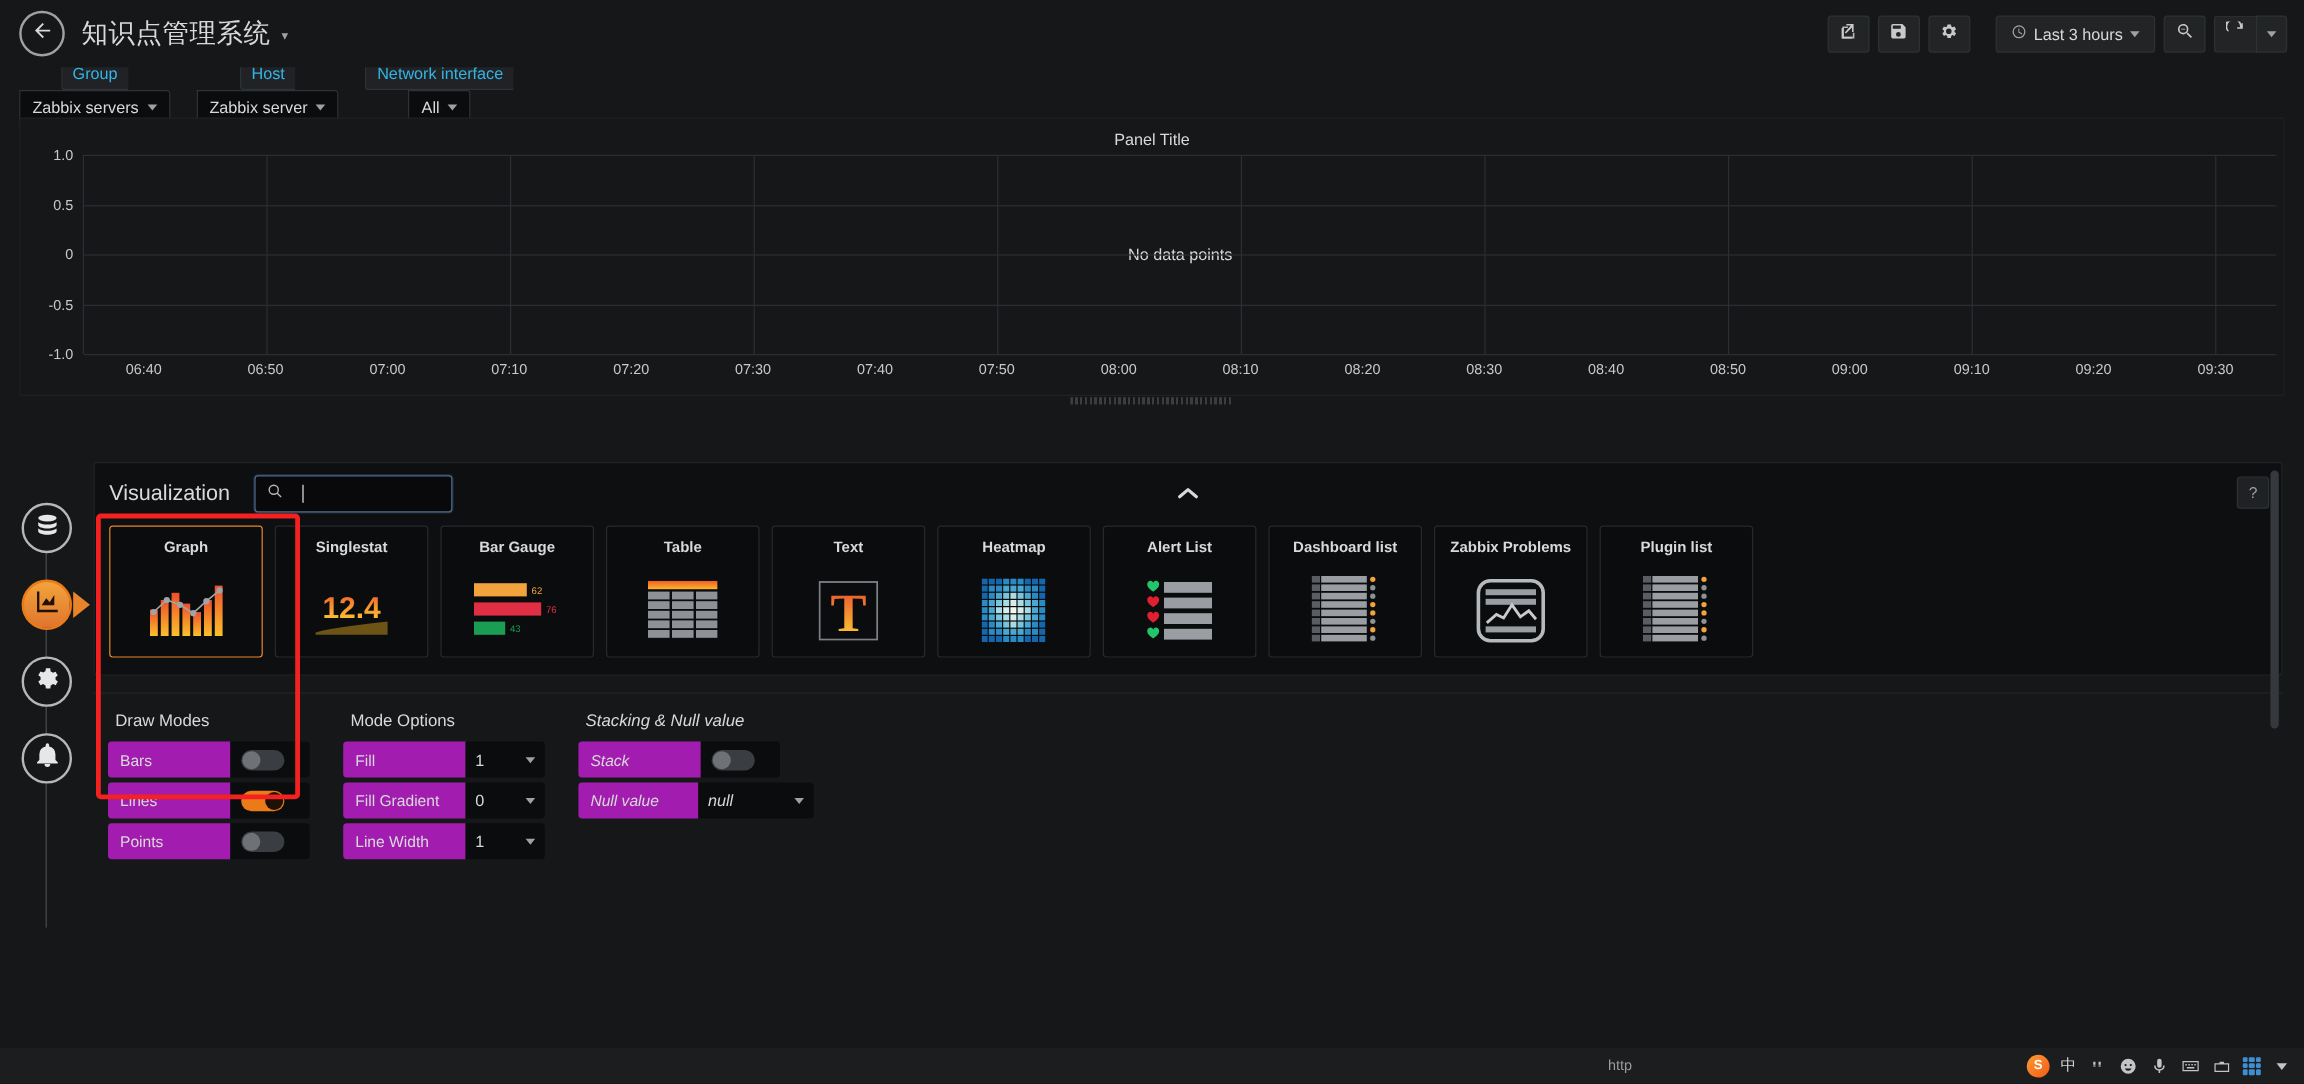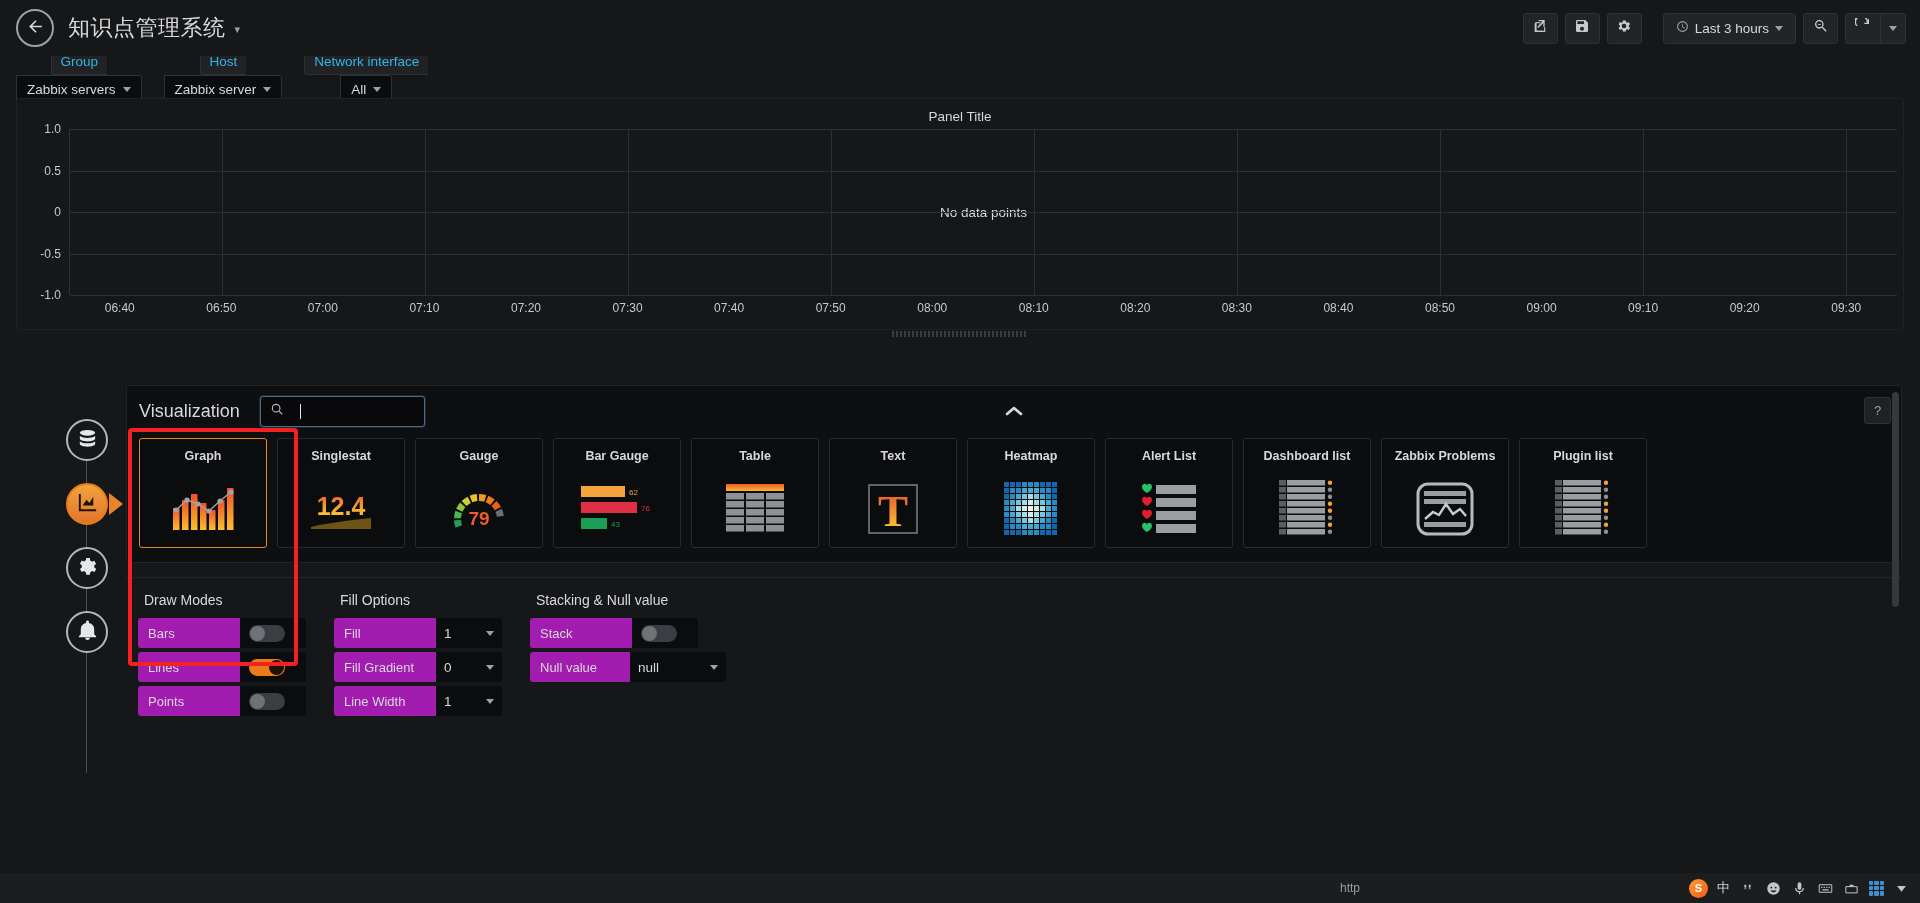--- a/index.html
+++ b/index.html
@@ -120,21 +120,20 @@
     position: absolute; bottom: -8px; left: 50%; transform: translateX(-50%);
     width: 136px; height: 6px;
     background: repeating-linear-gradient(to right,#3a3d42 0 2px,transparent 2px 4px);
     cursor: ns-resize;
   }
 
   
   .editor {
     position: absolute; left: 0; right: 0; top: 385px; bottom: 0;
     display: flex;
-    padding-left: 48px;
   }
   .edit-rail {
     width: 78px; flex: none; position: relative;
     padding-top: 34px;
     display: flex; flex-direction: column; align-items: center;
   }
   .rail-line {
     position: absolute; left: 38px; top: 60px; bottom: 130px;
     width: 1px; background: #4a4d52;
   }
@@ -221,21 +220,21 @@
     position: absolute; right: 2px; top: 6px; width: 7px; height: 215px;
     background: #35383d; border-radius: 4px;
   }
 
   
   .options {
     margin-top: 14px; border-top: 1px solid #242629;
     display: flex; padding: 14px 12px 0 12px; gap: 0;
   }
   .opt-group { min-width: 196px; }
-  .opt-group.wide { min-width: 252px; }
+  .opt-group.wide { min-width: 252px; font-style: italic; }
   .opt-title {
     font-size: 14px; color: #d8d9da; margin-bottom: 10px; padding-left: 6px;
   }
   .opt-row {
     display: flex; align-items: stretch; height: 30px; margin-bottom: 4px;
     width: 168px;
   }
   .opt-row.w2 { width: 196px; }
   .opt-label {
     flex: 1; background: #a21caf; border-radius: 3px 0 0 3px;
@@ -531,37 +530,20 @@
             <div class="viz-card-icon">
               <svg width="76" height="48" viewBox="0 0 76 48">
                 <defs>
                   <linearGradient id="sg" x1="0" y1="0" x2="0" y2="1">
                     <stop offset="0" stop-color="#f05a28"></stop>
                     <stop offset="1" stop-color="#fdd835"></stop>
                   </linearGradient>
                 </defs>
                 <text x="38" y="30" font-family="Liberation Sans, sans-serif" font-size="25" font-weight="bold" fill="url(#sg)" text-anchor="middle">12.4</text>
                 <path d="M8,42 C24,38 42,36 68,33 L68,44 L8,44 Z" fill="#6b5416"></path>
-              </svg>
-            </div>
-          </div>
-          <div class="viz-card">
-            <div class="viz-card-label">Gauge</div>
-            <div class="viz-card-icon">
-              <svg width="68" height="48" viewBox="0 0 68 48">
-                <path d="M17.085532825853647,40.156362579862034 L10.507684480352289,42.55050358314172 A25,25 0 0 1 9.034261631135653,35.30839890607359 L16.024668374417672,34.942047212372984 A18,18 0 0 0 17.085532825853647,40.156362579862034 Z" fill="#1fa055"></path>
-                <path d="M16.010965113656276,33.37180905935499 L9.015229324522608,33.12751258243748 A25,25 0 0 1 10.362035610017081,25.860796138571075 L16.980665639212297,28.139773219771172 A18,18 0 0 0 16.010965113656276,33.37180905935499 Z" fill="#49b656"></path>
-                <path d="M17.556181762433187,26.678740424635592 L11.16136355893498,23.83158392310499 A25,25 0 0 1 15.1322604944307,17.598524275237317 L20.415227555990104,22.19093747817087 A18,18 0 0 0 17.556181762433187,26.678740424635592 Z" fill="#8cc63f"></path>
-                <path d="M21.496149331738053,21.051883593904275 L16.633540738525074,16.016504991533715 A25,25 0 0 1 22.65023750651133,11.724836895290803 L25.82817100468816,17.96188256460938 A18,18 0 0 0 21.496149331738053,21.051883593904275 Z" fill="#c8d034"></path>
-                <path d="M27.257081318513585,17.310690617797825 L24.634835164602197,10.820403635830314 A25,25 0 0 1 31.821106431308543,9.09513254770636 L32.43119663054215,16.06849543434858 A18,18 0 0 0 27.257081318513585,17.310690617797825 Z" fill="#e8c12b"></path>
-                <path d="M34,16 L34,9 A25,25 0 0 1 41.30929261806842,10.092381100924115 L39.26269068500926,16.786514392665364 A18,18 0 0 0 34,16 Z" fill="#ef9a1e"></path>
-                <path d="M40.742918681486415,17.310690617797825 L43.3651648353978,10.820403635830314 A25,25 0 0 1 49.733009776245936,14.571350963575732 L45.32776703889708,20.011372693774526 A18,18 0 0 0 40.742918681486415,17.310690617797825 Z" fill="#ee7a1c"></path>
-                <path d="M46.503850668261954,21.05188359390428 L51.36645926147493,16.016504991533722 A25,25 0 0 1 55.8654926784849,21.879759493841576 L49.743154728509126,25.273426835565935 A18,18 0 0 0 46.503850668261954,21.05188359390428 Z" fill="#e8601c"></path>
-                <path d="M50.443818237566816,26.6787404246356 L56.83863644106502,23.831583923104997 A25,25 0 0 1 58.81365379103305,30.95326641487131 L51.865830729543795,31.806351818707345 A18,18 0 0 0 50.443818237566816,26.6787404246356 Z" fill="#6b6e73"></path>
-                <text x="34" y="40" font-family="Liberation Sans, sans-serif" font-size="19" font-weight="bold" fill="#f0592a" text-anchor="middle">79</text>
               </svg>
             </div>
           </div>
           <div class="viz-card">
             <div class="viz-card-label">Bar Gauge</div>
             <div class="viz-card-icon">
               <svg width="76" height="50" viewBox="0 0 76 50">
                 <rect x="2" y="2" width="44" height="11" fill="#f2a33c"></rect>
                 <text x="50" y="11" font-family="Liberation Sans, sans-serif" font-size="8" fill="#f2a33c">62</text>
                 <rect x="2" y="18" width="56" height="11" fill="#e02f44"></rect>
@@ -818,21 +800,21 @@
           <div class="opt-row">
             <div class="opt-label">Points</div>
             <div class="opt-ctrl toggle-cell">
               <div class="toggle">
                 <i></i>
               </div>
             </div>
           </div>
         </div>
         <div class="opt-group">
-          <div class="opt-title">Fill Options</div>
+          <div class="opt-title">Mode Options</div>
           <div class="opt-row">
             <div class="opt-label">Fill</div>
             <div class="opt-ctrl">
               <span>1</span>
               <span class="caret-d"></span>
             </div>
           </div>
           <div class="opt-row">
             <div class="opt-label">Fill Gradient</div>
             <div class="opt-ctrl">

